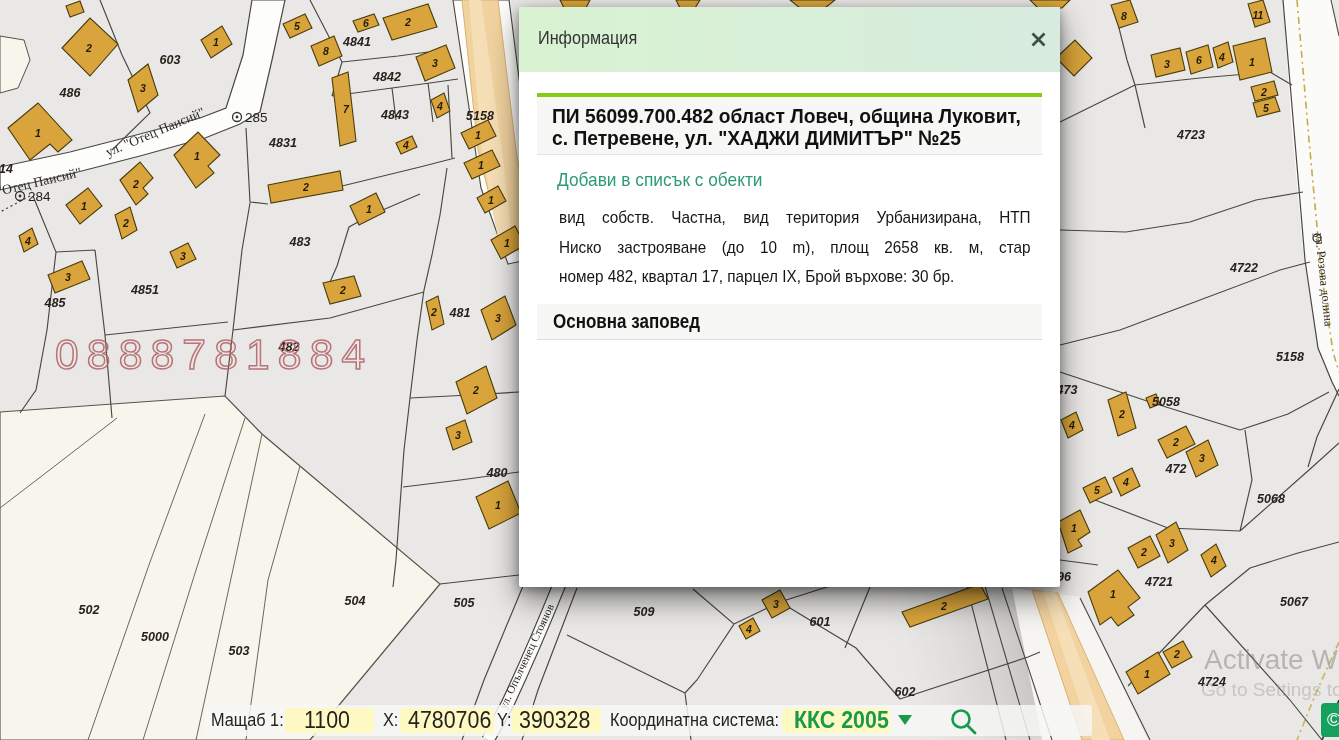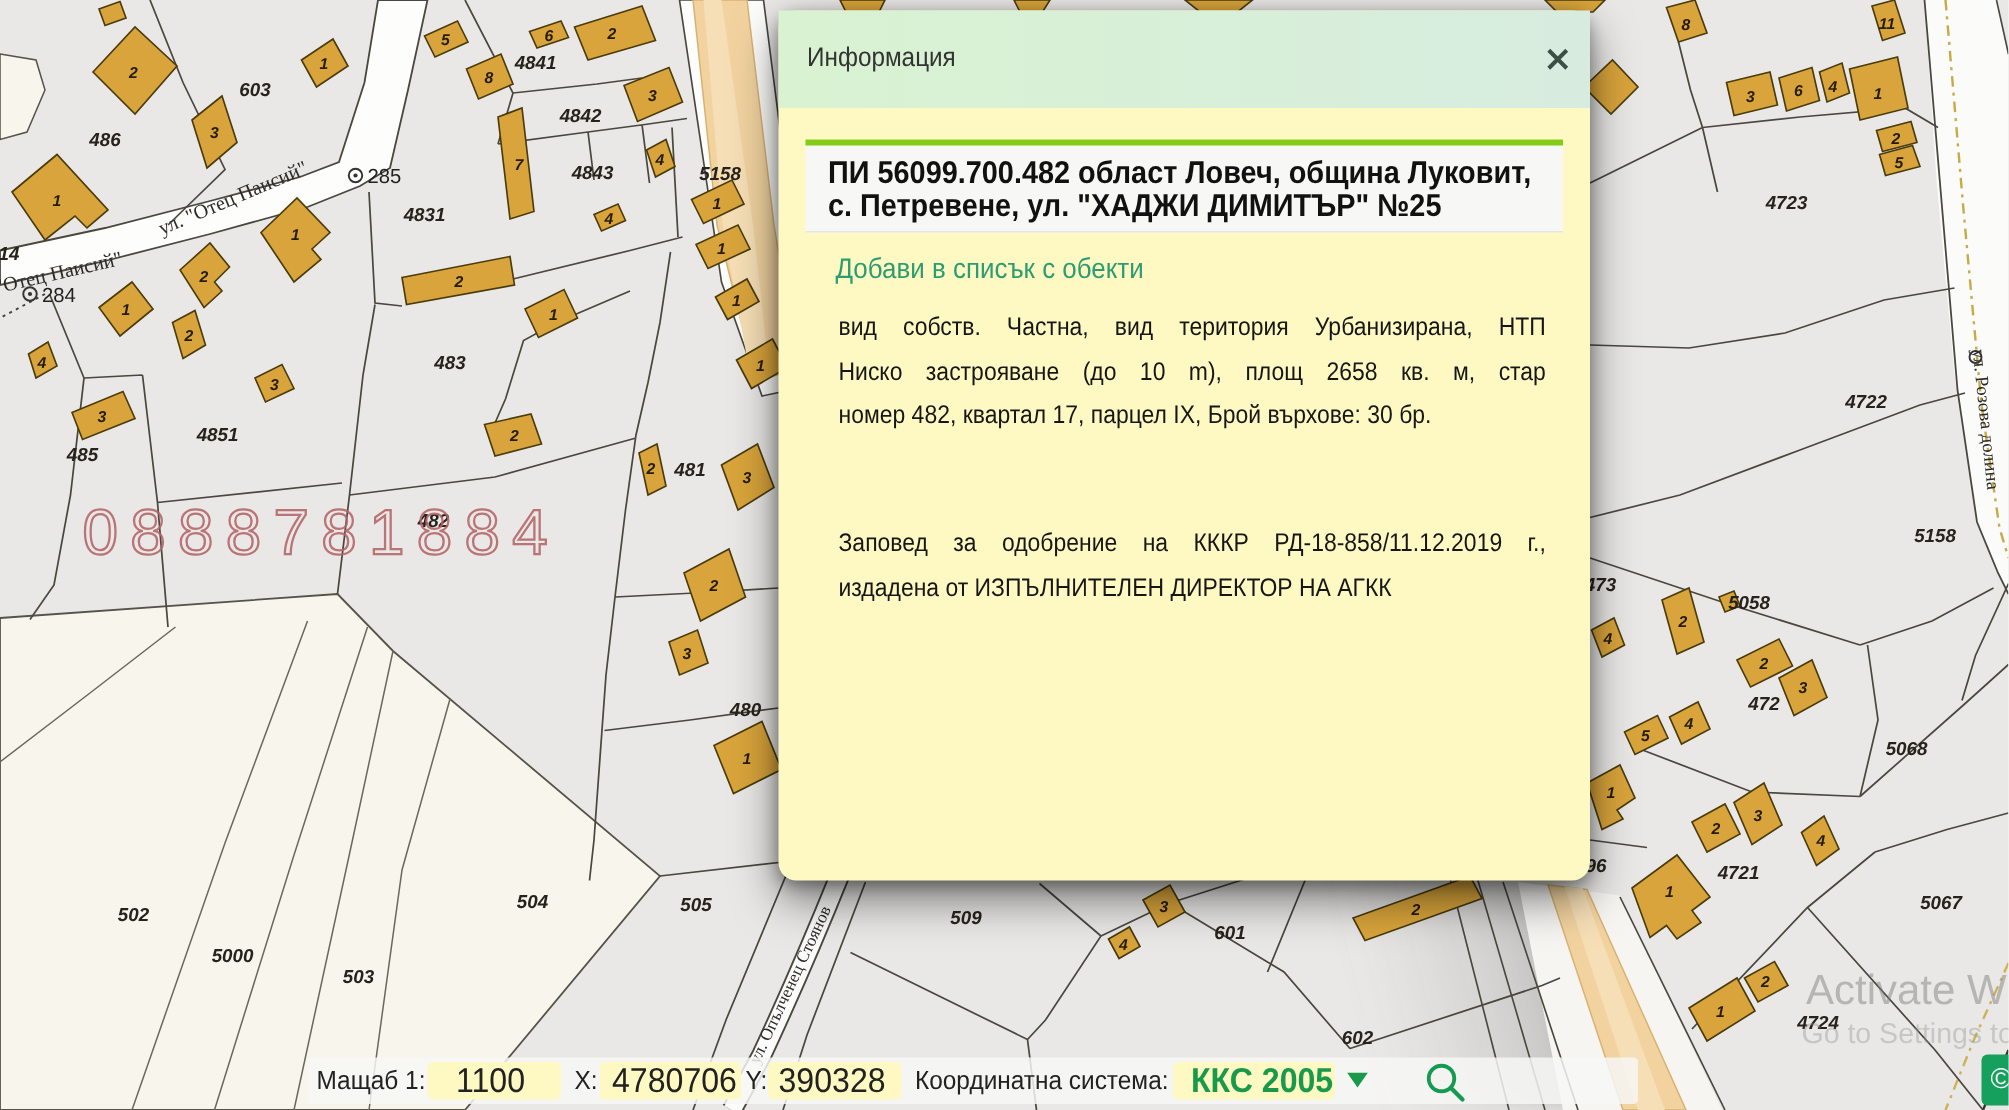--- a/index.html
+++ b/index.html
@@ -4,21 +4,21 @@
 <style>
 html,body{margin:0;padding:0;width:1339px;height:740px;overflow:hidden;font-family:"Liberation Sans",sans-serif;}
 #stage{position:relative;width:1339px;height:740px;background:#e9e8e6;}
 #map{position:absolute;left:0;top:0;}
 
 #toolbar{position:absolute;left:205px;top:705px;width:887px;height:31px;background:rgba(247,247,245,0.84);border-radius:3px;}
 #toolbar .lbl{position:absolute;top:4.5px;font-size:17.5px;color:#222;white-space:nowrap;transform:scaleX(0.93);transform-origin:left;}
 #toolbar .fld{position:absolute;top:3px;height:25px;background:#fef9c3;border-radius:3.5px;font-size:23px;color:#222;line-height:25px;white-space:nowrap;}
 #toolbar .fld span{display:inline-block;transform:scaleX(0.93);transform-origin:left;}
 
-#popup{position:absolute;left:519px;top:7px;width:541px;height:580px;background:#fef9c3;border-radius:12px;box-shadow:0 12px 30px rgba(0,0,0,0.5),0 3px 10px rgba(0,0,0,0.32);}
+#popup{position:absolute;left:519px;top:7px;width:541px;height:580px;background:#ffffff;border-radius:2px;box-shadow:0 12px 30px rgba(0,0,0,0.5),0 3px 10px rgba(0,0,0,0.32);}
 #phead{position:absolute;left:0;top:0;width:100%;height:65px;background:linear-gradient(to right,#d9f2d1,#d7ecdf);}
 #phead .t{position:absolute;left:19px;top:21px;font-size:18px;color:#333;transform:scaleX(0.9);transform-origin:left;}
 #pclose{position:absolute;right:14px;top:25px;width:15px;height:15px;}
 .pblock{position:absolute;left:18px;right:18px;background:#f7f7f5;}
 #ptitle{top:86px;height:57px;border-top:4px solid #84cc16;border-bottom:1px solid #e4e4e2;}
 #ptitle .in{position:absolute;left:15px;top:8px;font-size:21px;font-weight:bold;color:#111;line-height:22px;white-space:nowrap;transform:scaleX(0.916);transform-origin:left;}
 #plink{position:absolute;left:38px;top:162px;font-size:19px;color:#2d9c72;white-space:nowrap;transform:scaleX(0.91);transform-origin:left;}
 .para{position:absolute;left:40px;width:472px;font-size:17px;color:#161616;}
 .jrow{display:flex;justify-content:space-between;white-space:nowrap;}
 .jline{transform:scaleX(0.9);transform-origin:left;width:524px;}
@@ -294,28 +294,19 @@
           <span>10</span>
           <span>m),</span>
           <span>площ</span>
           <span>2658</span>
           <span>кв.</span>
           <span>м,</span>
           <span>стар</span>
         </div>
     <div class="jline">номер 482, квартал 17, парцел IX, Брой върхове: 30 бр.</div>
   </div>
-  <div class="para" style="top:340px;line-height:30px;">
-    <div class="jline jrow">
-          <span>Заповед</span>
-          <span>за</span>
-          <span>одобрение</span>
-          <span>на</span>
-          <span>КККР</span>
-          <span>РД-18-858/11.12.2019</span>
-          <span>г.,</span>
-        </div>
-    <div class="jline">издадена от ИЗПЪЛНИТЕЛЕН ДИРЕКТОР НА АГКК</div>
-  </div>
+  <div class="sech" style="top:297px;">
+        <div class="in">Основна заповед</div>
+      </div>
 </div>
 
 <div id="chat">©</div>
 </div>
 
 </body></html>

